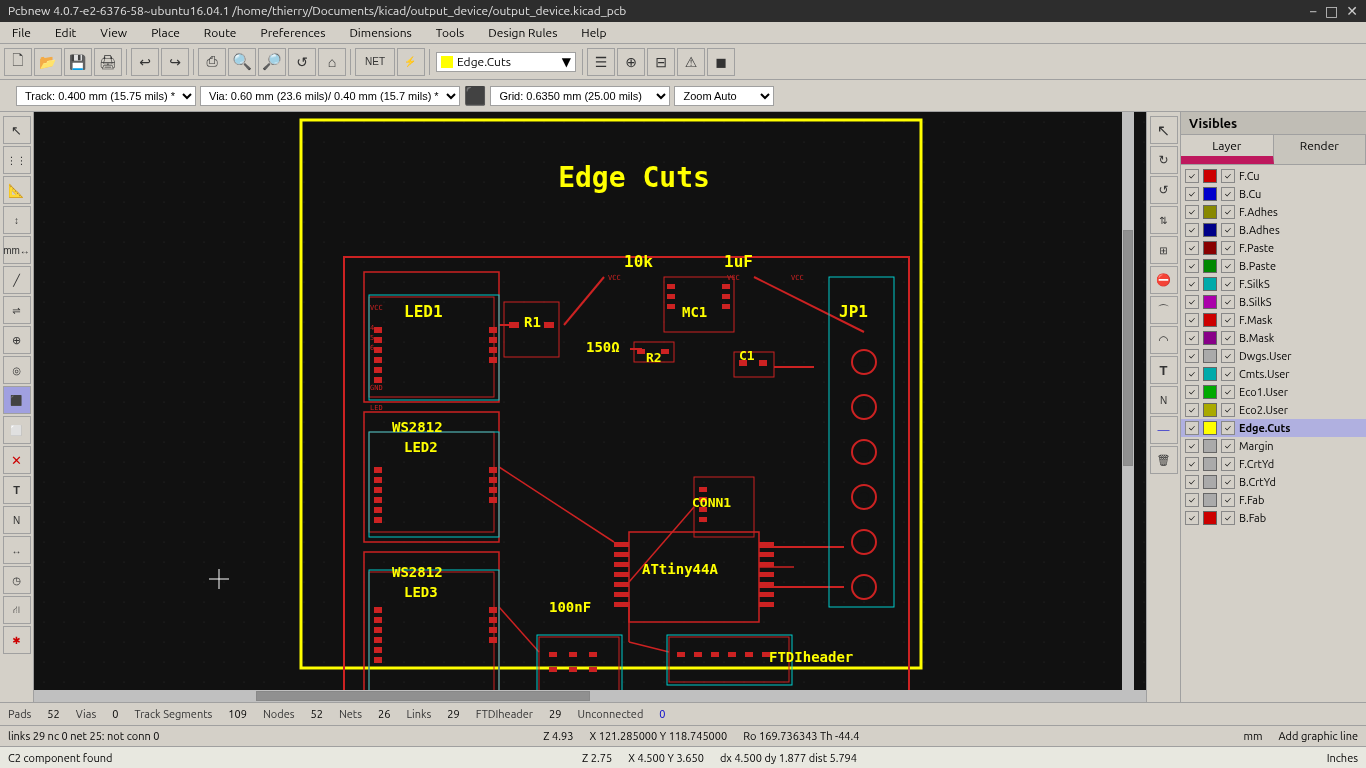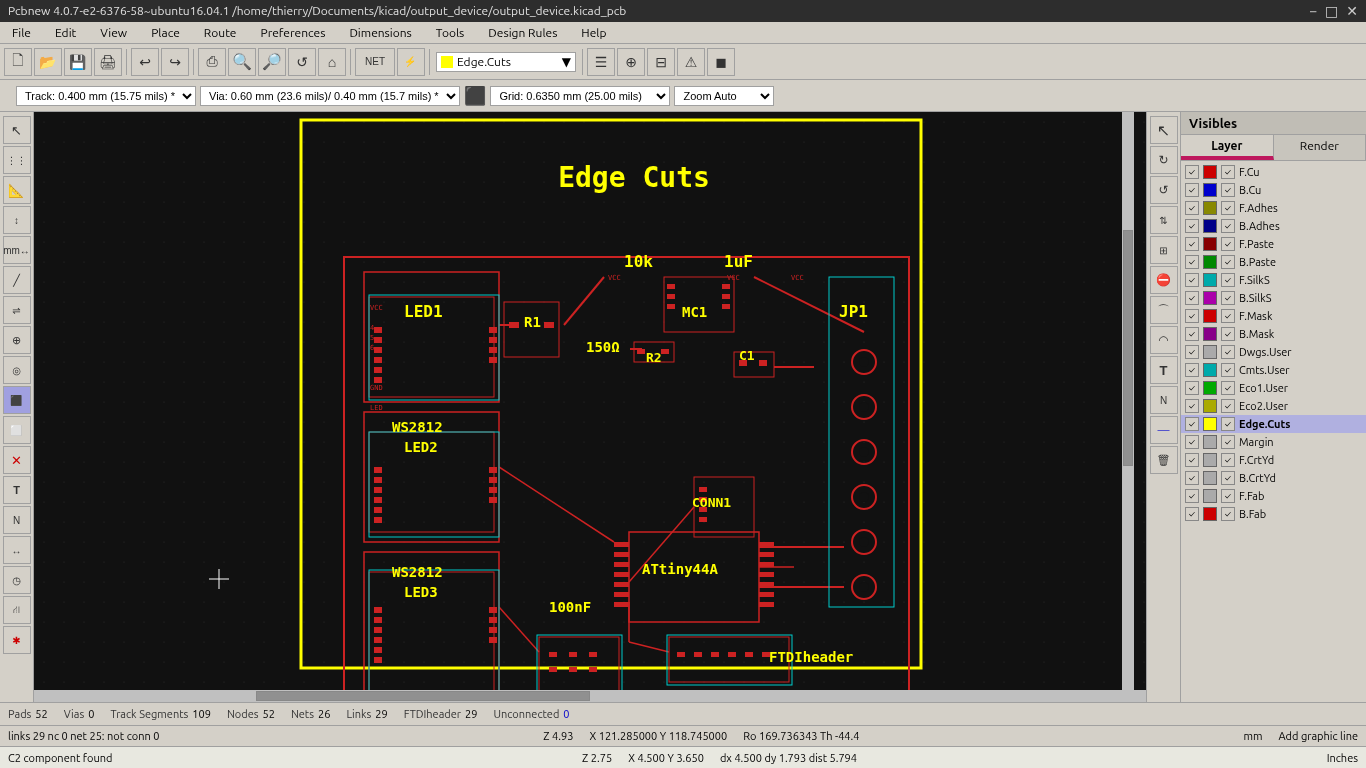--- a/index.html
+++ b/index.html
@@ -147,22 +147,22 @@
       flex: 1;
       text-align: center;
       padding: 4px;
       font-size: 12px;
       cursor: pointer;
       background: #c8c5bd;
       border-right: 1px solid #a0a0a0;
     }
     .rp-tab.active {
       background: #d4d0c8;
-      border-bottom: 4px solid #be185d;
-      font-weight: bold;
+      border-bottom: 8px solid #be185d;
+      font-weight: normal;
     }
     #layer-list {
       flex: 1;
       overflow-y: auto;
       padding: 2px 0;
     }
     .layer-row {
       display: flex;
       align-items: center;
       padding: 2px 4px;
@@ -195,21 +195,21 @@
       flex-direction: column;
     }
     #statusbar-row1, #statusbar-row2 {
       display: flex;
       align-items: center;
       padding: 2px 8px;
       gap: 16px;
       font-size: 11px;
       height: 22px;
     }
-    .stat-item { display: flex; gap: 4px; }
+    .stat-item { display: flex; gap: 16px; }
     .stat-label { color: #333; }
     .stat-value { font-weight: normal; color: #000; text-align: center; }
     .stat-value.blue { color: #0000cc; }
     #statusbar-msg {
       background: #e8e8e0;
       border-top: 1px solid #a0a0a0;
       padding: 2px 8px;
       font-size: 11px;
       height: 22px;
       display: flex;
@@ -734,16 +734,16 @@
     <span style="margin-left:auto">Z 4.93</span>
     <span>X 121.285000  Y 118.745000</span>
     <span>Ro 169.736343  Th -44.4</span>
     <span style="margin-left:auto">mm</span>
     <span>Add graphic line</span>
   </div>
   <div id="statusbar-msg" style="border-top:1px solid #a0a0a0; display:flex; gap:16px;">
     <span>C2 component found</span>
     <span style="margin-left:auto">Z 2.75</span>
     <span>X 4.500  Y 3.650</span>
-    <span>dx 4.500  dy 1.793  dist 5.794</span>
+    <span>dx 4.500  dy 1.877  dist 5.794</span>
     <span style="margin-left:auto">Inches</span>
   </div>
 </div>
 
 </body></html>

